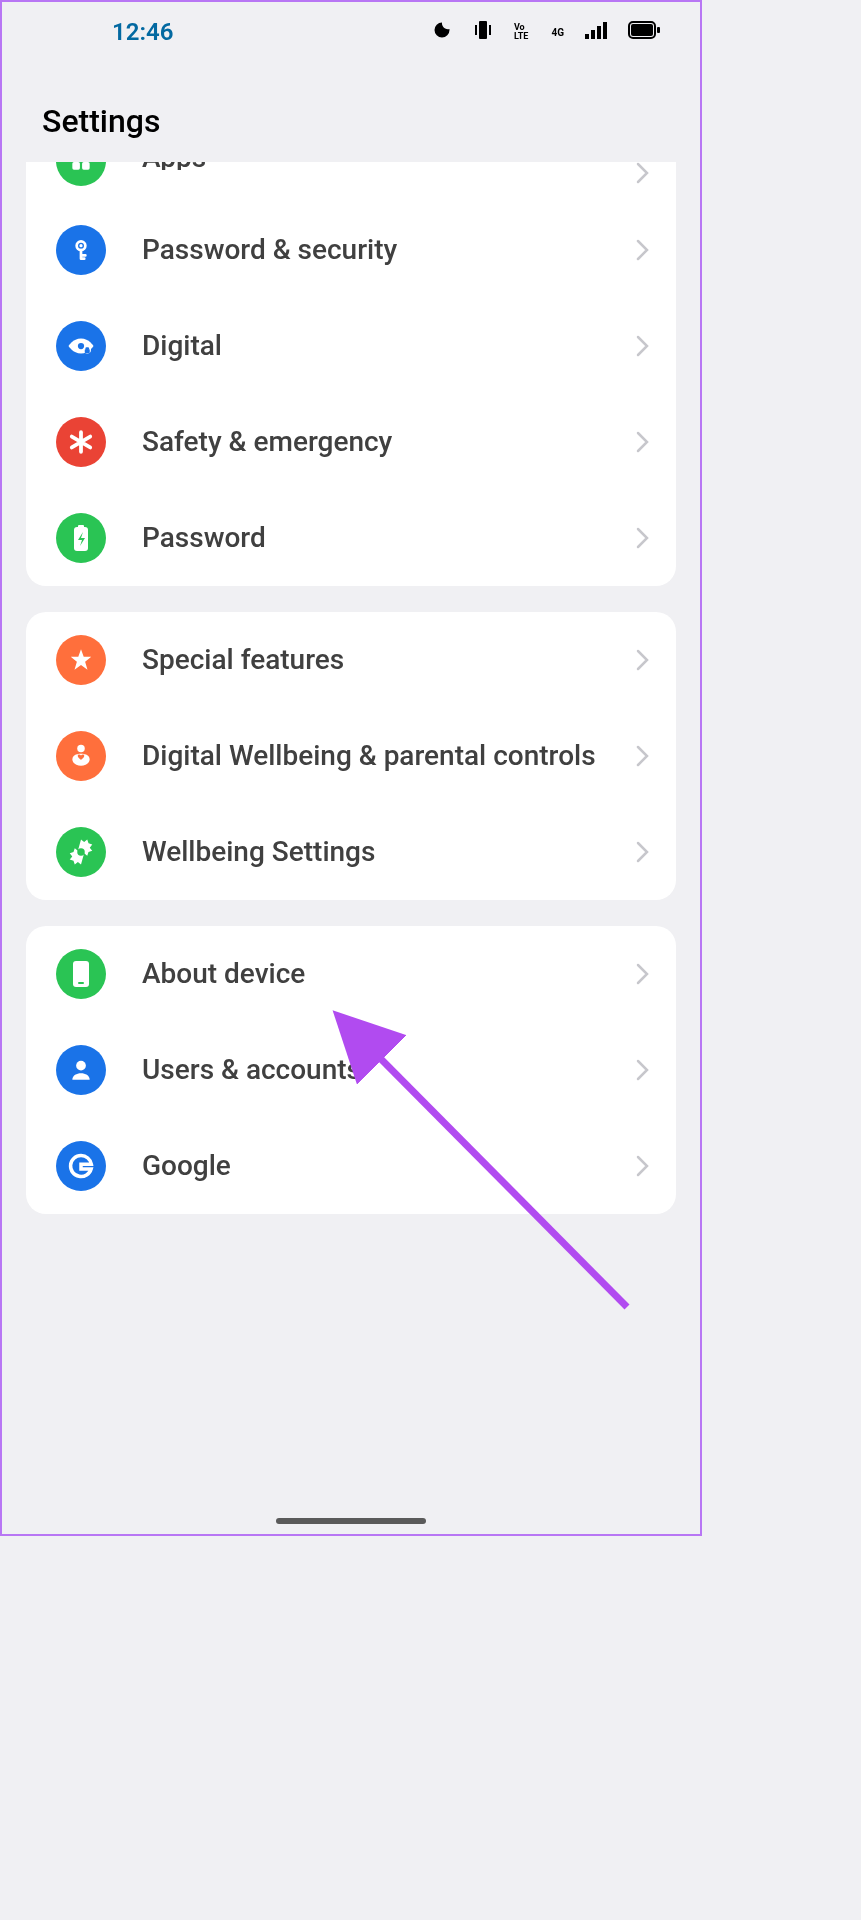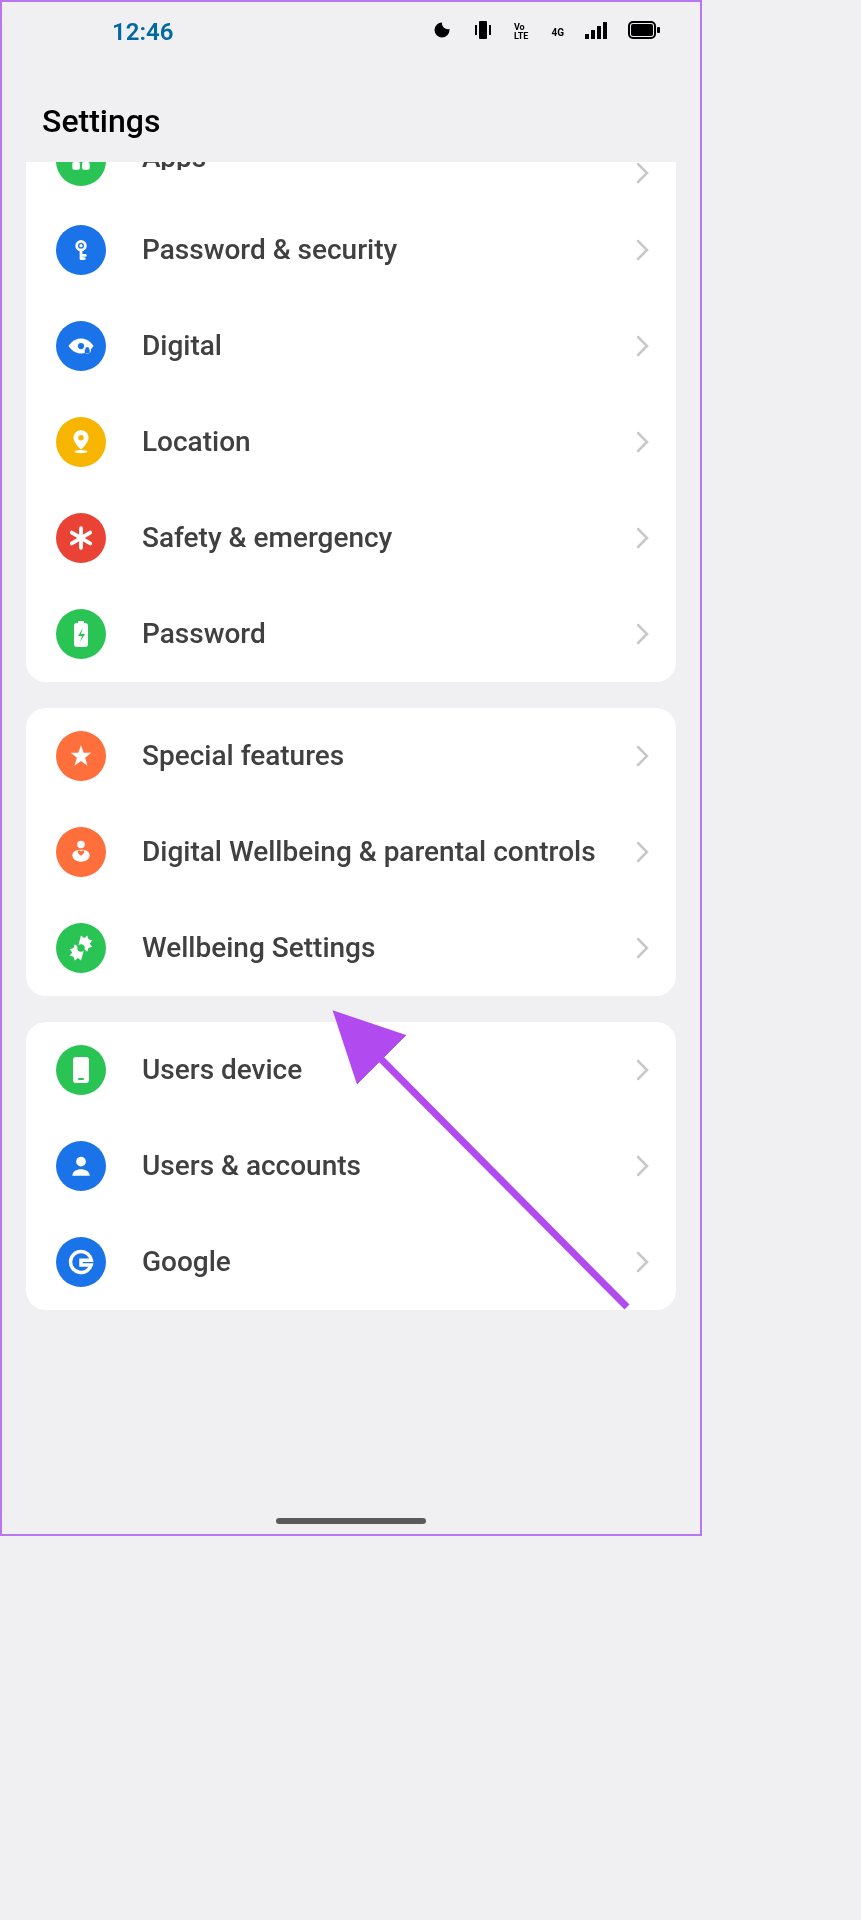--- a/index.html
+++ b/index.html
@@ -197,35 +197,20 @@
           </svg>
       </div>
       <div class="row-label">Digital</div>
       <div class="chevron">
         <svg width="14" height="22" viewBox="0 0 14 22">
             <path d="M2 2l9 9-9 9" stroke="#c7c7cc" stroke-width="2.5" fill="none" stroke-linecap="round"></path>
           </svg>
       </div>
     </div>
 
-    <div class="row">
-      <div class="icon-wrap" style="background:#f7b500">
-        <svg width="26" height="28" viewBox="0 0 24 26">
-            <path d="M12 2C8 2 5 5 5 9c0 5 7 11 7 11s7-6 7-11c0-4-3-7-7-7z" fill="#fff"></path>
-            <circle cx="12" cy="9" r="2.5" fill="#f7b500"></circle>
-            <ellipse cx="12" cy="22" rx="6" ry="1.5" fill="#fff"></ellipse>
-          </svg>
-      </div>
-      <div class="row-label">Location</div>
-      <div class="chevron">
-        <svg width="14" height="22" viewBox="0 0 14 22">
-            <path d="M2 2l9 9-9 9" stroke="#c7c7cc" stroke-width="2.5" fill="none" stroke-linecap="round"></path>
-          </svg>
-      </div>
-    </div>
 
     <div class="row">
       <div class="icon-wrap" style="background:#ea4335">
         <svg width="26" height="26" viewBox="0 0 24 24">
             <path d="M12 3v18M3.5 7l17 10M3.5 17l17-10" stroke="#fff" stroke-width="3.5" stroke-linecap="round"></path>
           </svg>
       </div>
       <div class="row-label">Safety &amp; emergency</div>
       <div class="chevron">
         <svg width="14" height="22" viewBox="0 0 14 22">
@@ -299,21 +284,21 @@
   </div>
 
   <div class="card">
     <div class="row">
       <div class="icon-wrap" style="background:#2ac454">
         <svg width="22" height="30" viewBox="0 0 22 30">
             <rect x="3" y="2" width="16" height="26" rx="3" fill="#fff"></rect>
             <rect x="8" y="23" width="6" height="2" rx="1" fill="#2ac454"></rect>
           </svg>
       </div>
-      <div class="row-label">Users device</div>
+      <div class="row-label">About device</div>
       <div class="chevron">
         <svg width="14" height="22" viewBox="0 0 14 22">
             <path d="M2 2l9 9-9 9" stroke="#c7c7cc" stroke-width="2.5" fill="none" stroke-linecap="round"></path>
           </svg>
       </div>
     </div>
 
     <div class="row">
       <div class="icon-wrap" style="background:#1a73e8">
         <svg width="26" height="26" viewBox="0 0 24 24">

